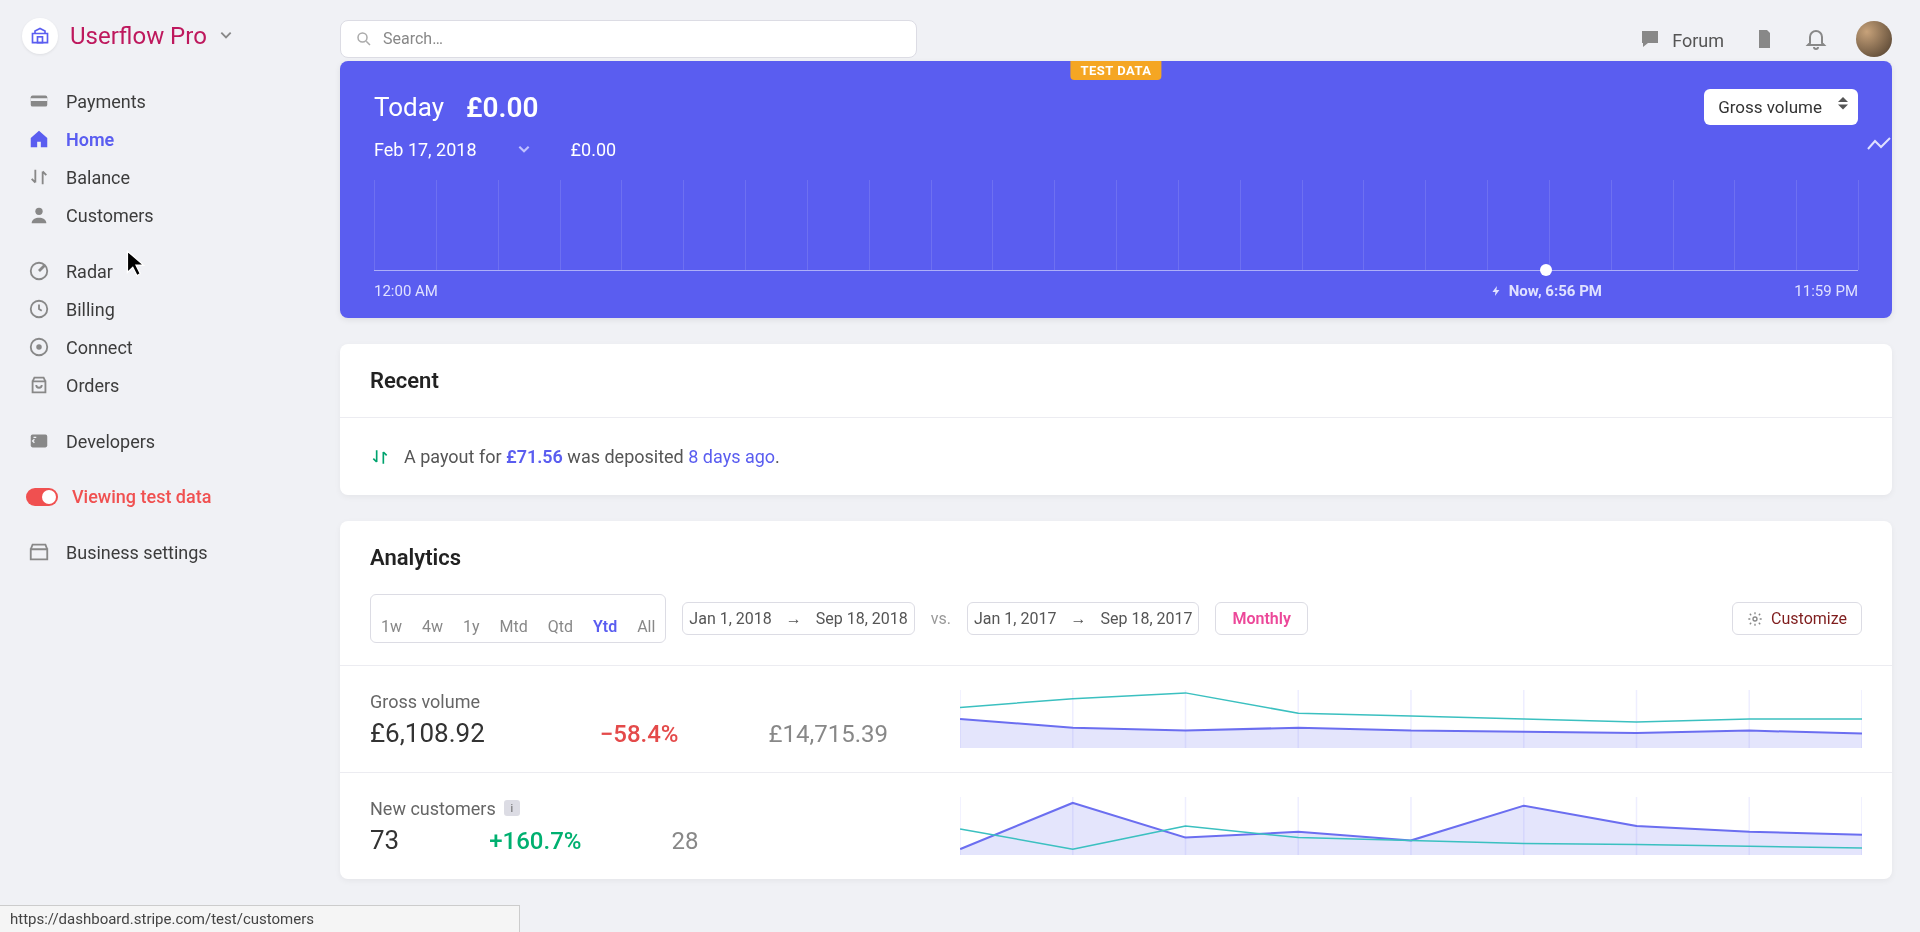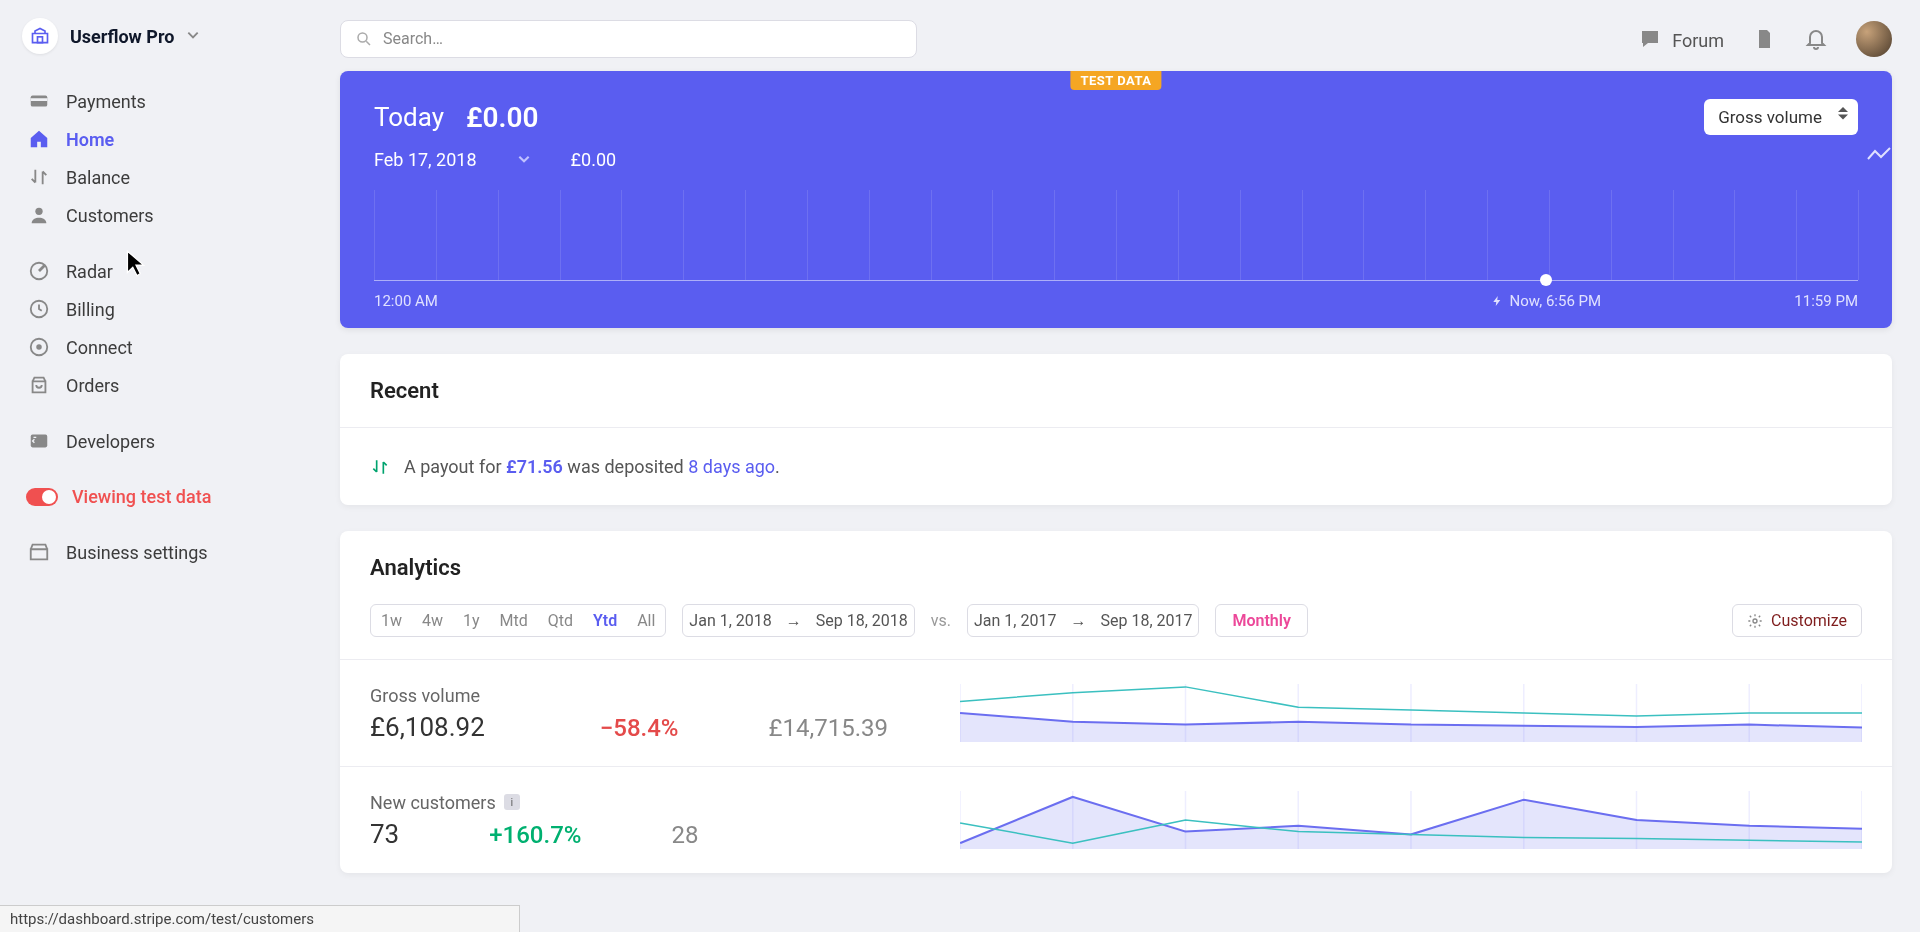--- a/index.html
+++ b/index.html
@@ -3,21 +3,21 @@
 <meta charset="utf-8">
 <style>
 * { margin: 0; padding: 0; box-sizing: border-box; font-family: -apple-system, BlinkMacSystemFont, "Segoe UI", Roboto, sans-serif; }
 body { background: #f0f1f5; width: 1920px; height: 932px; overflow: hidden; position: relative; }
 
 
 .sidebar { position: absolute; left: 0; top: 0; width: 340px; height: 100%; padding: 18px 0; }
 .logo-row { display: flex; align-items: center; padding: 0 22px 28px 22px; gap: 12px; }
 .logo-badge { width: 36px; height: 36px; background: #fff; border-radius: 50%; display:flex; align-items:center; justify-content:center; box-shadow: 0 1px 3px rgba(0,0,0,.08); }
 .logo-badge svg { width:20px; height:20px; }
-.app-name { font-size: 18px; font-weight: 700; color: #0f172a; }
+.app-name { font-size: 24px; font-weight: 400; color: #be185d; }
 .chevron { color: #888; }
 .nav-list { list-style: none; }
 .nav-item { display: flex; align-items: center; gap: 16px; padding: 8px 28px; font-size: 18px; color: #3c3c3c; cursor: pointer; }
 .nav-item.active { color: #5a5df0; font-weight: 600; }
 .nav-item .icn { width: 22px; height: 22px; display: inline-flex; align-items:center; justify-content:center; flex-shrink:0; }
 .nav-sep { height: 18px; }
 .testdata-row { display:flex; align-items:center; gap:14px; padding: 8px 26px; }
 .toggle-pill { width: 32px; height: 18px; background: #f05050; border-radius: 10px; position: relative; }
 .toggle-pill::after { content:""; position:absolute; right:2px; top:2px; width:14px; height:14px; background:#fff; border-radius:50%; }
 .testdata-label { color: #f05050; font-size: 18px; font-weight: 500; }
@@ -25,54 +25,54 @@
 
 .header { position:absolute; left:340px; top:0; right:0; height:77px; display:flex; align-items:center; padding: 0 28px 0 0; gap: 28px; }
 .search-box { width: 577px; height: 38px; background:#fff; border:1px solid #dcdce4; border-radius:8px; display:flex; align-items:center; padding:0 14px; gap:10px; color:#888; font-size:16px; }
 .search-box svg { width:18px; height:18px; }
 .header-spacer { flex:1; }
 .forum { display:flex; align-items:flex-end; gap:10px; color:#555; font-size:18px; }
 .hdr-icn { width:24px; height:24px; color:#888; }
 .avatar { width:36px; height:36px; border-radius:50%; background: radial-gradient(circle at 30% 30%, #c7a27a, #4a3a2a); }
 
 
-.main { position:absolute; left:340px; top:71px; right:28px; }
+.main { position:absolute; left:340px; top:61px; right:28px; }
 
 
 .today-card { background:#5a5df0; color:#fff; border-radius:8px; padding:28px 34px 20px 34px; position:relative; box-shadow: 0 2px 6px rgba(0,0,0,.08); }
 .today-top { display:flex; align-items:center; gap:22px; }
 .today-lbl { font-size:26px; }
 .today-val { font-size:28px; font-weight:600; }
 .gross-select { margin-left:auto; background:#fff; color:#333; border-radius:6px; height:36px; display:flex; align-items:center; padding:0 36px 0 14px; font-size:17px; position:relative; }
 .gross-select::after { content:""; position:absolute; right:10px; top:50%; transform:translateY(-50%); width:0; height:0; border-left:5px solid transparent; border-right:5px solid transparent; border-top:5px solid #555; }
 .gross-select::before { content:""; position:absolute; right:10px; top:calc(50% - 10px); width:0; height:0; border-left:5px solid transparent; border-right:5px solid transparent; border-bottom:5px solid #555; }
 .date-row { display:flex; align-items:center; gap:40px; margin-top:14px; font-size:18px; }
 .date-row .chev2 { color:#c0c2ff; }
 .chart-area { position:relative; height:120px; margin-top:18px; }
 .chart-baseline { position:absolute; left:0; right:0; top:92px; height:1px; background:rgba(255,255,255,.5); }
 .chart-tick { position:absolute; top:2px; bottom:28px; width:1px; background:rgba(255,255,255,.12); }
 .chart-now-dot { position:absolute; top:86px; width:12px; height:12px; background:#fff; border-radius:50%; }
 .chart-labels { position:absolute; left:0; right:0; top:104px; display:flex; justify-content:space-between; font-size:15px; color:#e0e1ff; }
-.now-label { position:absolute; top:104px; font-size:15px; color:#e0e1ff; display:flex; align-items:center; gap:6px; transform: translateX(-50%); }
+.now-label { position:absolute; top:104px; font-size:15px; color:#e0e1ff; display:flex; align-items:center; gap:6px; transform: translateX(-50%); font-weight: bold; }
 .test-badge { position:absolute; left:50%; transform:translateX(-50%); top:0; background:#f5a623; color:#fff; font-size:13px; font-weight:700; padding:2px 10px; border-radius:0 0 4px 4px; letter-spacing:.5px; }
 .spark-icon { position:absolute; right:0; top:74px; color:#e0e1ff; }
 
 
 .card { background:#fff; border-radius:8px; box-shadow:0 2px 6px rgba(0,0,0,.05); margin-top:26px; }
 .card-title { font-size:22px; font-weight:600; color:#222; padding:24px 30px;margin-top:16px; }
 .hr { height:1px; background:#ececf1; }
 .recent-row { padding:28px 30px; display:flex; align-items:center; gap:14px; font-size:18px; color:#555; flex-wrap: wrap;}
 .recent-row .arrow-icn { color:#00a36e; flex-shrink:0; }
 .link { color:#5a5df0; font-weight:600; }
 .link2 { color:#5a5df0; }
 
 
 .ana-header { display:flex; align-items:center; gap:16px; padding:0 30px 22px 30px; flex-wrap: wrap; }
 .seg-group { display:flex; border:1px solid #dcdce4; border-radius:6px; overflow:hidden; }
-.seg { padding:6px 10px; font-size:16px; color:#888; cursor:pointer; }
+.seg { padding:6px 10px; font-size:16px; color:#888; cursor:pointer;margin-top:16px; }
 .seg.active { color:#5a5df0; font-weight:600; }
 .range-box { border:1px solid #dcdce4; border-radius:6px; padding:6px 6px; font-size:16px; color:#555; display:flex; align-items:center; gap:14px; }
 .vs-lbl { color:#999; font-size:16px; }
 .monthly-box { border:1px solid #dcdce4; border-radius:6px; padding:6px 16px; font-size:16px; color:#ec4899; font-weight:600; }
 .customize-box { margin-left:auto; border:1px solid #dcdce4; border-radius:6px; padding:6px 14px; font-size:16px; color:#7f1d1d; display:flex; align-items:center; gap:8px; }
 
 .stat-row { display:flex; align-items:center; padding:24px 30px; border-top:1px solid #ececf1; gap:30px; }
 .stat-left { width: 560px; display:flex; flex-direction:column; gap:6px; }
 .stat-name { font-size:18px; color:#666; display:flex; align-items:center; gap:8px; }
 .info-badge { width:16px; height:16px; background:#dcdce4; border-radius:3px; display:inline-flex; align-items:center; justify-content:center; font-size:11px; color:#666; }

